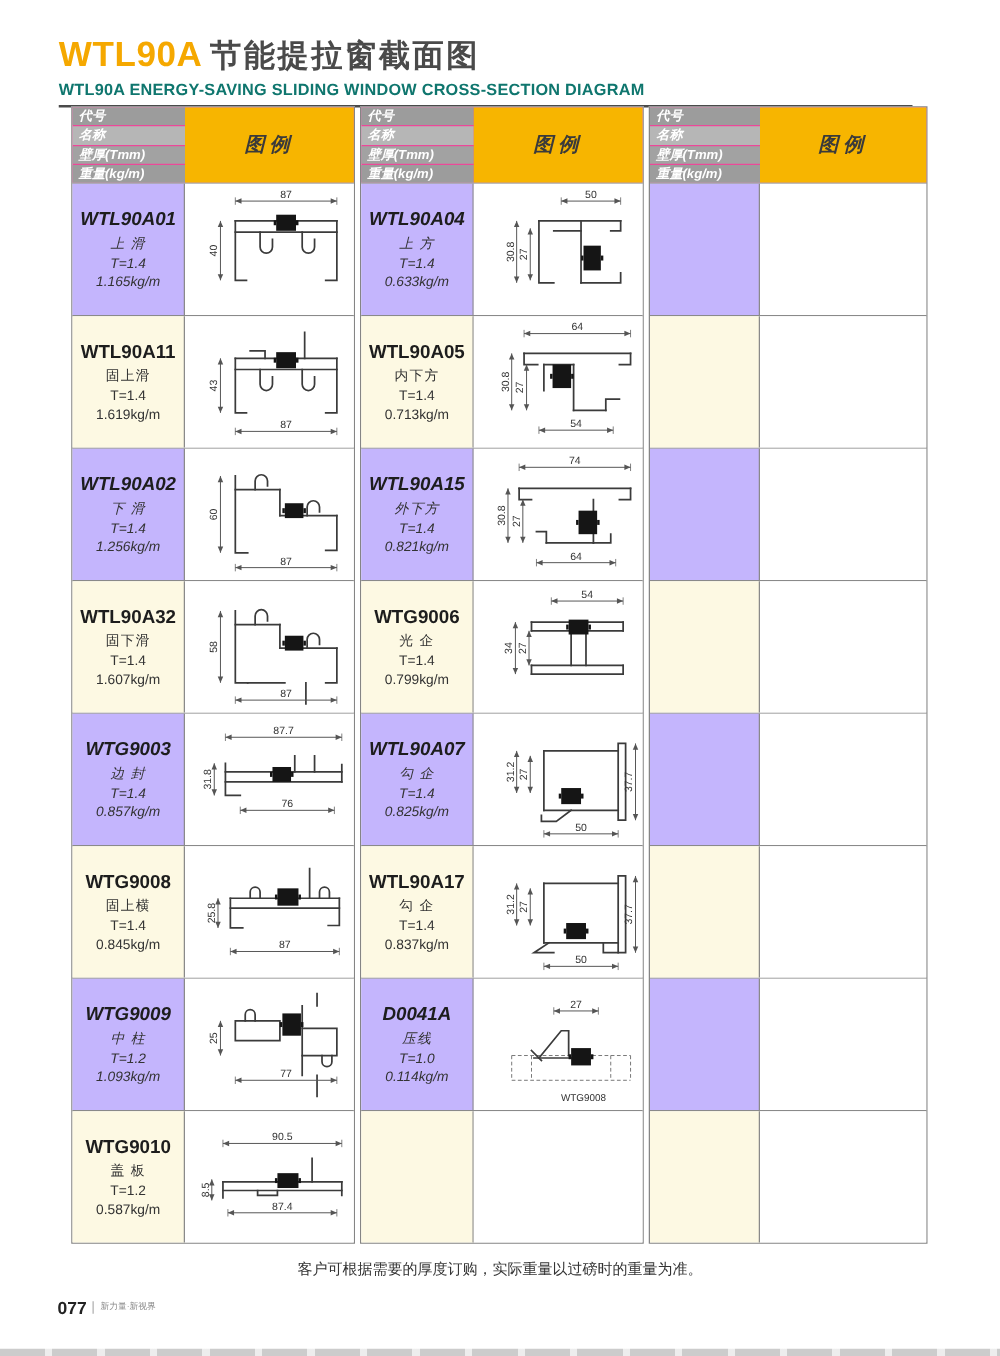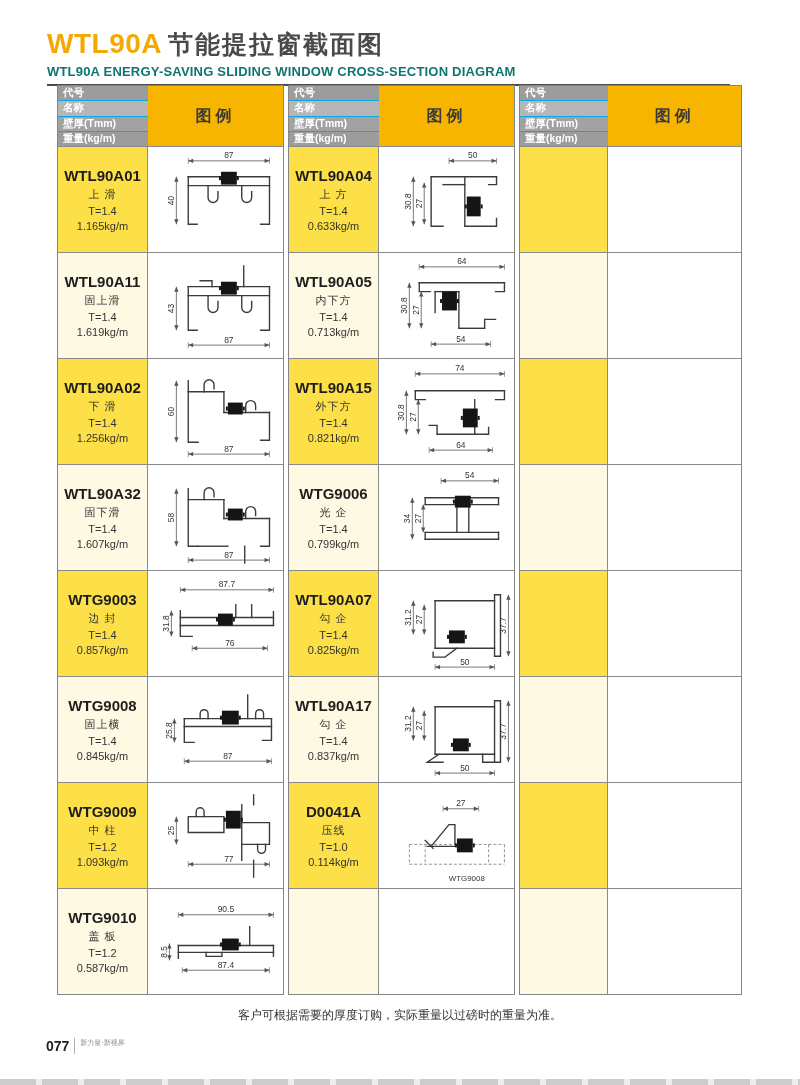--- a/index.html
+++ b/index.html
@@ -13,44 +13,44 @@
   .subtitle{font-size:13px;font-weight:bold;color:#0f766e;margin-top:3px;letter-spacing:0.2px;}
   .title-rule{height:2px;background:#4a4a4a;margin-top:5px;}
 
   
   .tables{position:absolute;left:57px;top:85px;display:flex;gap:4px;}
   .ptable{border:1px solid #858585;background:#fff;box-sizing:border-box;}
   .ptable.w1{width:227px;}
   .ptable.w2{width:227px;}
   .ptable.w3{width:223px;}
 
-  .thead{display:flex;height:60px;background:#0ea5e9;}
+  .thead{display:flex;height:60px;background:#ec4899;font-style:italic;}
   .thead-labels{width:40%;display:flex;flex-direction:column;gap:1px;}
   .hl{flex:1;color:#fff;font-size:10.5px;font-weight:bold;display:flex;align-items:center;padding-left:5px;}
   .hl.h0{background:#9c9c9c;}
   .hl.h1{background:#b6b6b6;}
   .hl.h2{background:#a2a2a2;}
   .hl.h3{background:#9c9c9c;}
   .legend{flex:1;margin-left:0;background:#f7b500;display:flex;align-items:center;justify-content:center;
           font-size:16px;font-weight:bold;color:#3a3a3a;letter-spacing:4px;}
 
   .row{display:flex;height:106px;border-top:1px solid #8a8a8a;box-sizing:border-box;}
   .info{width:40%;border-right:1px solid #8a8a8a;box-sizing:border-box;display:flex;flex-direction:column;
         align-items:center;justify-content:center;gap:3px;text-align:center;}
-  .info.gray{background:#fde047;}
+  .info.gray{background:#c4b5fd;font-style:italic;}
   .info.cream{background:#fdf9e3;text-align:right;}
   .pcode{font-size:15px;font-weight:bold;color:#1d1d1d;}
   .pname{font-size:11px;color:#333;letter-spacing:1px;}
   .pthick,.pweight{font-size:11px;color:#333;}
   .diagram{flex:1;background:#ffffff;}
   .diagram svg{width:100%;height:100%;display:block;}
 
   
   .note{position:absolute;left:80px;top:1006px;width:640px;text-align:center;font-size:12px;color:#333;line-height:18px;}
-  .pagefoot{position:absolute;left:46px;top:1038px;display:flex;gap:5px;}
+  .pagefoot{position:absolute;left:46px;top:1038px;display:flex;align-items:center;gap:5px;}
   .pagenum{font-size:14px;font-weight:bold;color:#222;}
   .brand{font-size:7px;color:#8a8a8a;border-left:1px solid #b0b0b0;padding-left:5px;line-height:10px;}
   .bottom-strip{position:absolute;left:0;bottom:0;width:100%;height:6px;
     background:repeating-linear-gradient(90deg,#cccccc 0 36px,#ededed 36px 42px);}
 </style>
 </head>
 <body>
 
 <div class="page-header">
   <div class="title-line">

